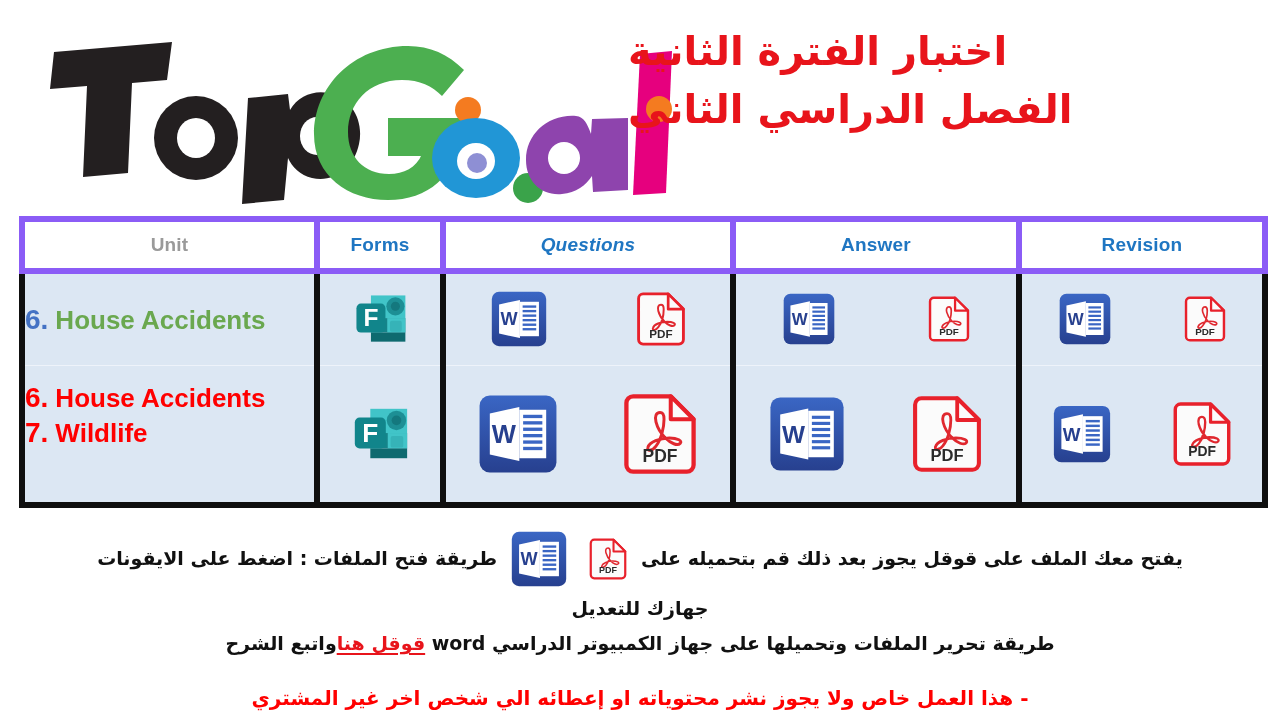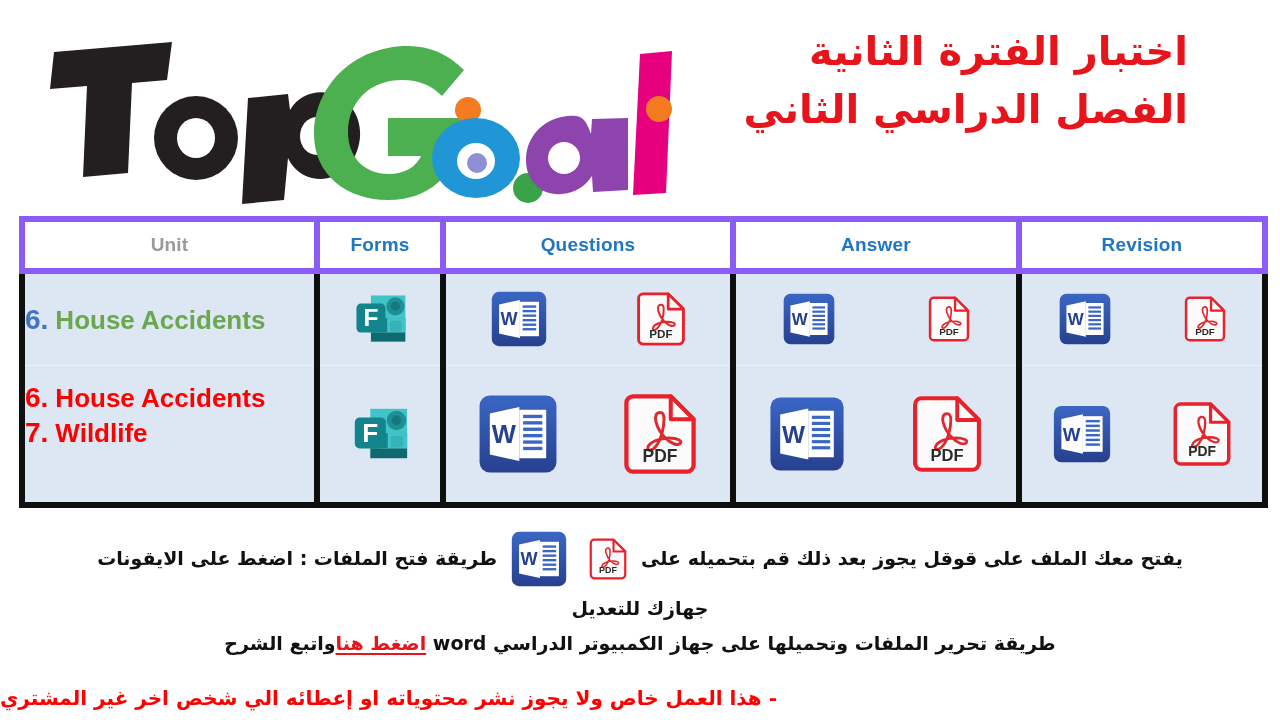--- a/index.html
+++ b/index.html
@@ -12,21 +12,21 @@
   .page{position:relative;width:1280px;height:720px;}
 
   
   .header{position:absolute;left:0;top:0;width:1280px;height:212px;}
 
   .logo{position:absolute;left:36px;top:18px;width:640px;height:190px;}
   .logo svg{display:block;}
 
   .title-block{
     position:absolute;right:92px;top:22px;width:560px;
-    text-align:right;direction:rtl;
+    text-align:left;direction:rtl;
   }
   .title-line{
     color:#e8141b;font-weight:bold;font-size:40px;line-height:1.45;
     font-family:"DejaVu Sans","Liberation Sans",sans-serif;
     white-space:nowrap;
   }
 
   
   .tbl{
     position:absolute;left:19px;top:216px;width:1243px;
@@ -44,21 +44,21 @@
   .th-blue{color:#1f76c2;}
 
   .tbl tbody td{background:#dce7f3;border-color:#0f0f0f;}
   .tbl tbody tr.r1 td{height:94px;}
   .tbl tbody tr.r2 td{height:140px;}
   .tbl tbody tr.r1 td{border-bottom:1px solid #eef3fa;}
   .tbl tbody tr.r2 td{border-top:1px solid #eef3fa;}
 
   .c-unit{width:295px;}
   .c-forms{width:126px;margin-top:47px;}
-  .c-quest{width:290px;}
+  .c-quest{width:290px;font-style:italic;}
   .c-answ{width:286px;}
   .c-rev{width:246px;}
 
   .unit-cell{padding-left:18px;text-align:left;}
   .unit-line{
     font-size:26px;font-weight:bold;white-space:nowrap;line-height:1.25;
     font-family:Liberation Sans, sans-serif;
   }
   .unit-line .num{font-size:28px;}
   .u-num-blue{color:#4472c4;}
@@ -87,21 +87,21 @@
   .note-l2{
     font-size:19px;font-weight:bold;color:#111111;line-height:1.55;margin-top:6px;
     white-space:nowrap;
   }
   .note-l2 .link{
     color:#e8141b;text-decoration:underline;text-underline-offset:3px;
     text-decoration-thickness:2px;
   }
   .note-l2 .lat{direction:ltr;display:inline-block;}
   .footer-note{
-    position:absolute;left:0;top:686px;width:1280px;text-align:left;
+    position:absolute;left:0;top:686px;width:1280px;text-align:center;
     direction:rtl;color:#ff0000;font-weight:bold;font-size:20px;
     font-family:"DejaVu Sans","Liberation Sans",sans-serif;white-space:nowrap;
   }
 </style>
 </head>
 <body>
 
 <div class="page">
 
   <div class="header">
@@ -458,19 +458,19 @@
         </svg>
       </span>
       <span class="seg">طريقة فتح الملفات : اضغط على الايقونات</span>
     </div>
 
     <div class="note-l2">جهازك للتعديل</div>
 
     <div class="note-l2">
       <span>طريقة تحرير الملفات وتحميلها على جهاز الكمبيوتر الدراسي</span>
       <span class="lat">word</span>
-      <span class="link">اضغط هنا</span><span>واتبع الشرح</span>
+      <span class="link">قوقل هنا</span><span>واتبع الشرح</span>
     </div>
   </div>
 
   <div class="footer-note">- هذا العمل خاص ولا يجوز نشر محتوياته او إعطائه الي شخص اخر غير المشتري</div>
 
 </div>
 
 </body></html>

